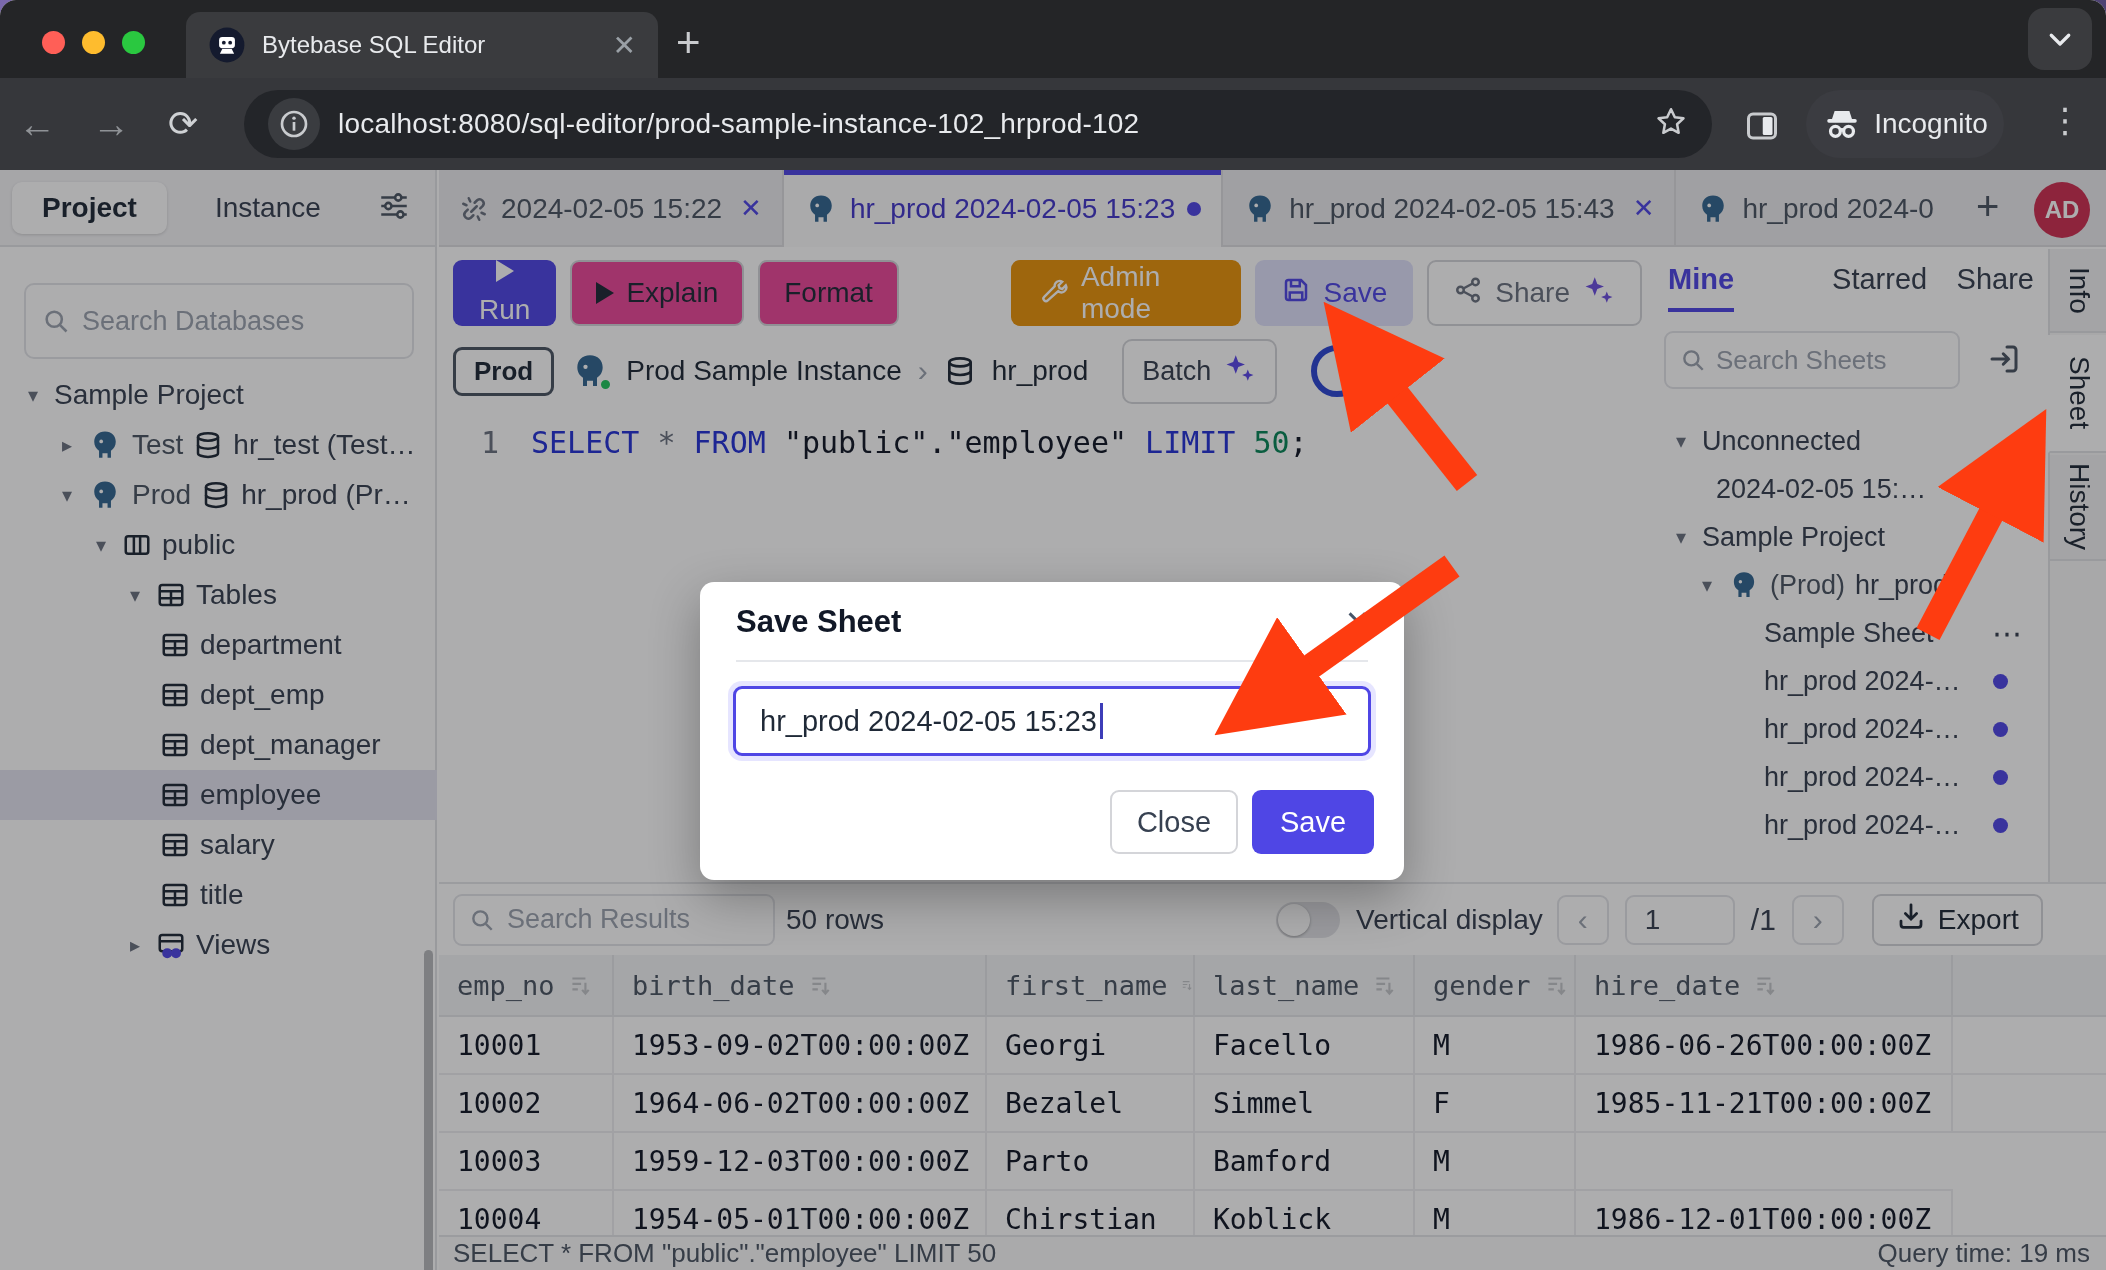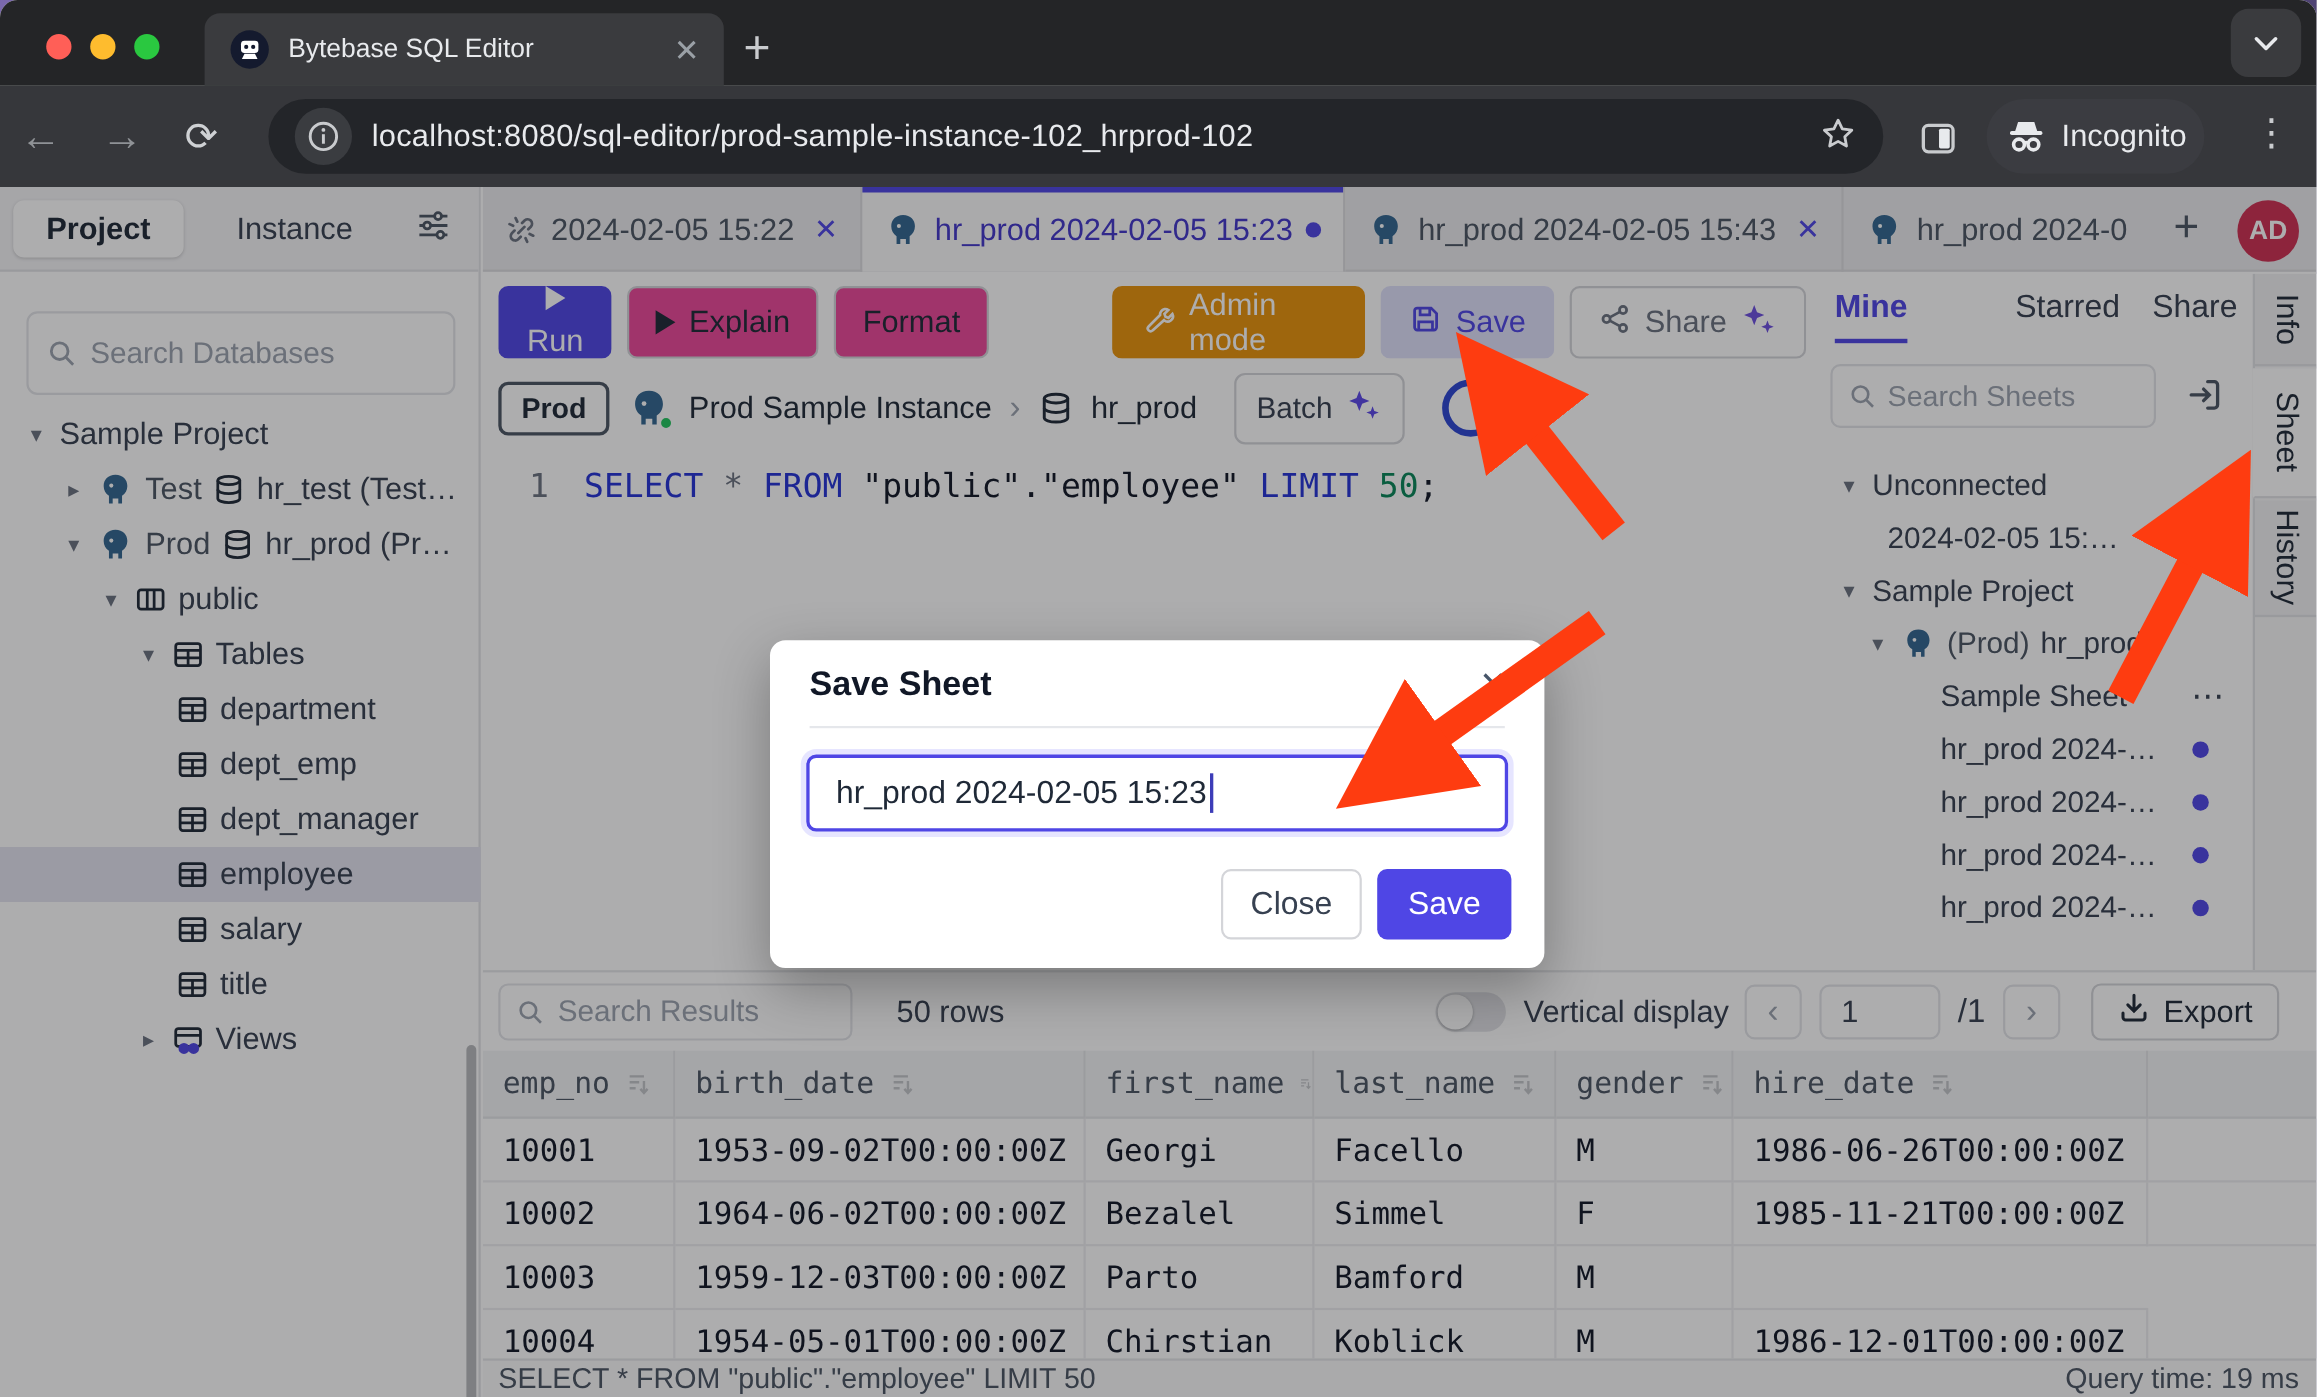--- a/index.html
+++ b/index.html
@@ -89,21 +89,21 @@
   .sdot { width:15px; height:15px; border-radius:50%; background:#4f46e5; margin-right:40px; flex:0 0 auto; }
 
   
   #rail { position:absolute; left:2048px; top:79px; width:58px; height:633px; background:#f7f7f8; border-left:2px solid #e1e2e5; }
   .rail-tab { position:absolute; left:0; width:58px; display:flex; align-items:center; justify-content:center; writing-mode:vertical-rl; font-size:28px; color:#1f2937; background:#f1f1f3; border-bottom:2px solid #e1e2e5; }
   .rail-tab.active { background:#fff; border-left:2px solid #fff; margin-left:-2px; width:60px; }
 
   
   #results-bar { position:absolute; left:439px; top:712px; width:1667px; height:73px; background:#fff; border-top:2px solid #e4e5e8; display:flex; align-items:center; }
   #res-search { margin-left:14px; width:322px; height:52px; border:2px solid #e3e4e8; border-radius:9px; display:flex; align-items:center; gap:12px; padding:0 14px; }
-  #row-count { margin-left:40px; font-size:28px; color:#374151; }
+  #row-count { margin-left:11px; font-size:28px; color:#374151; }
   #toggle { margin-left:392px; width:64px; height:36px; border-radius:18px; background:#e2e3e7; position:relative; }
   #toggle .knob { position:absolute; left:2px; top:2px; width:32px; height:32px; border-radius:50%; background:#fff; box-shadow:0 1px 3px rgba(0,0,0,.3); }
   #toggle-label { margin-left:16px; font-size:28px; color:#374151; }
   .pagebtn { width:52px; height:50px; border:2px solid #e3e4e8; border-radius:9px; color:#9ca3af; font-size:30px; display:flex; align-items:center; justify-content:center; }
   #page-input { width:110px; height:50px; border:2px solid #e3e4e8; border-radius:9px; font-size:28px; color:#374151; display:flex; align-items:center; padding-left:18px; margin-left:16px; }
   #page-total { font-size:30px; color:#374151; margin:0 16px; }
   #export-btn { margin-left:28px; margin-right:16px; height:52px; border:2px solid #d4d5d9; border-radius:9px; display:flex; align-items:center; gap:12px; padding:0 22px; font-size:28px; color:#1f2937; }
 
   #rtable { position:absolute; left:439px; top:785px; width:1667px; height:280px; overflow:hidden; font-family:"DejaVu Sans Mono",monospace; }
   .rgrid { display:grid; grid-template-columns:175px 373px 208px 220px 161px 377px 1fr; }

